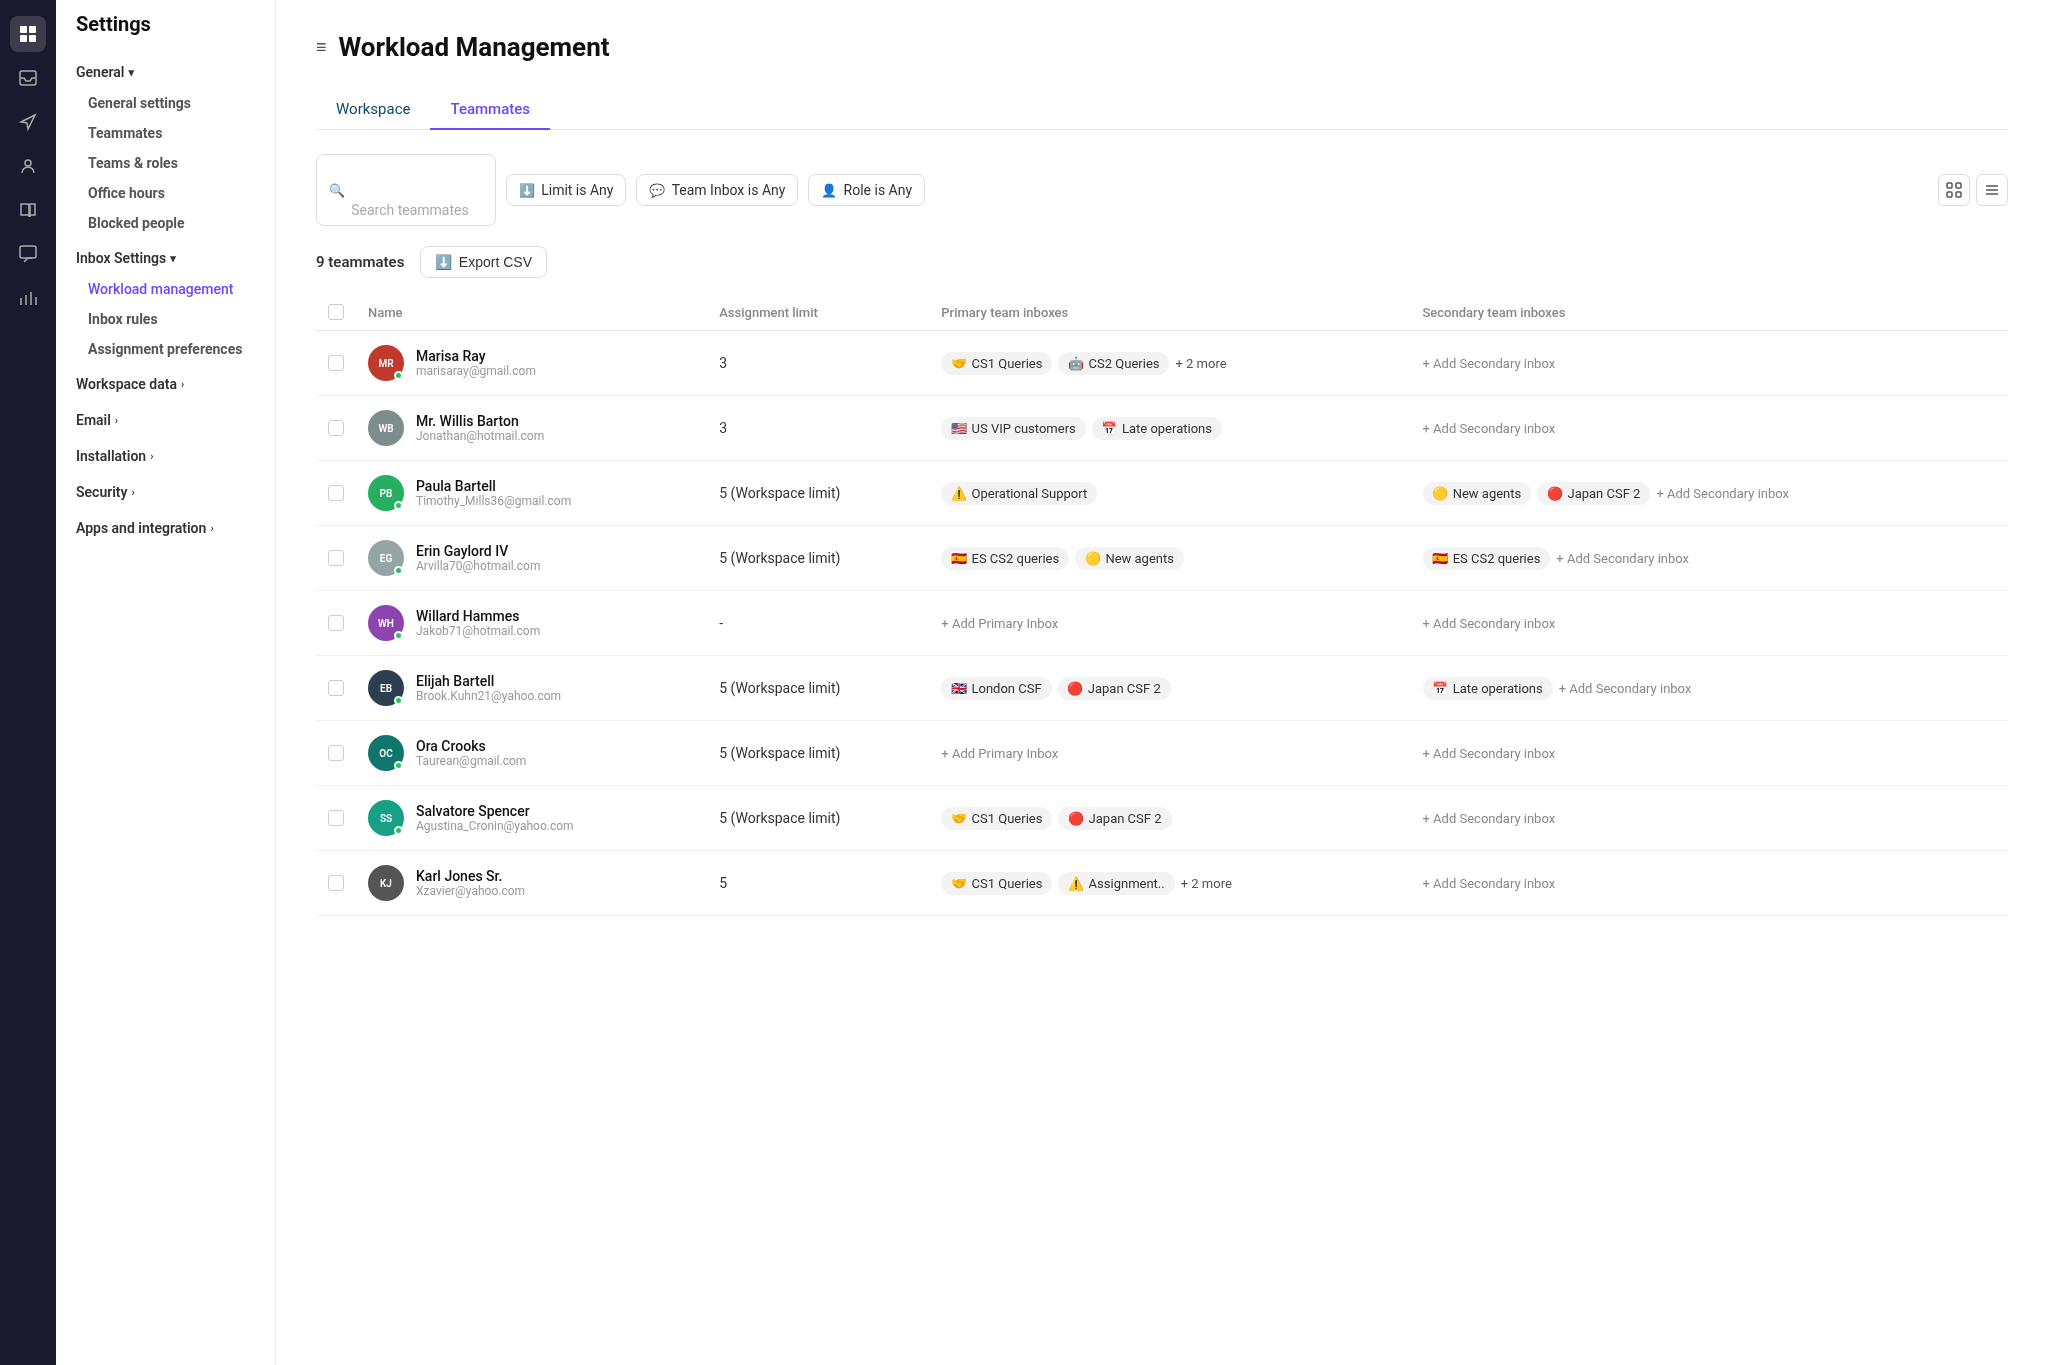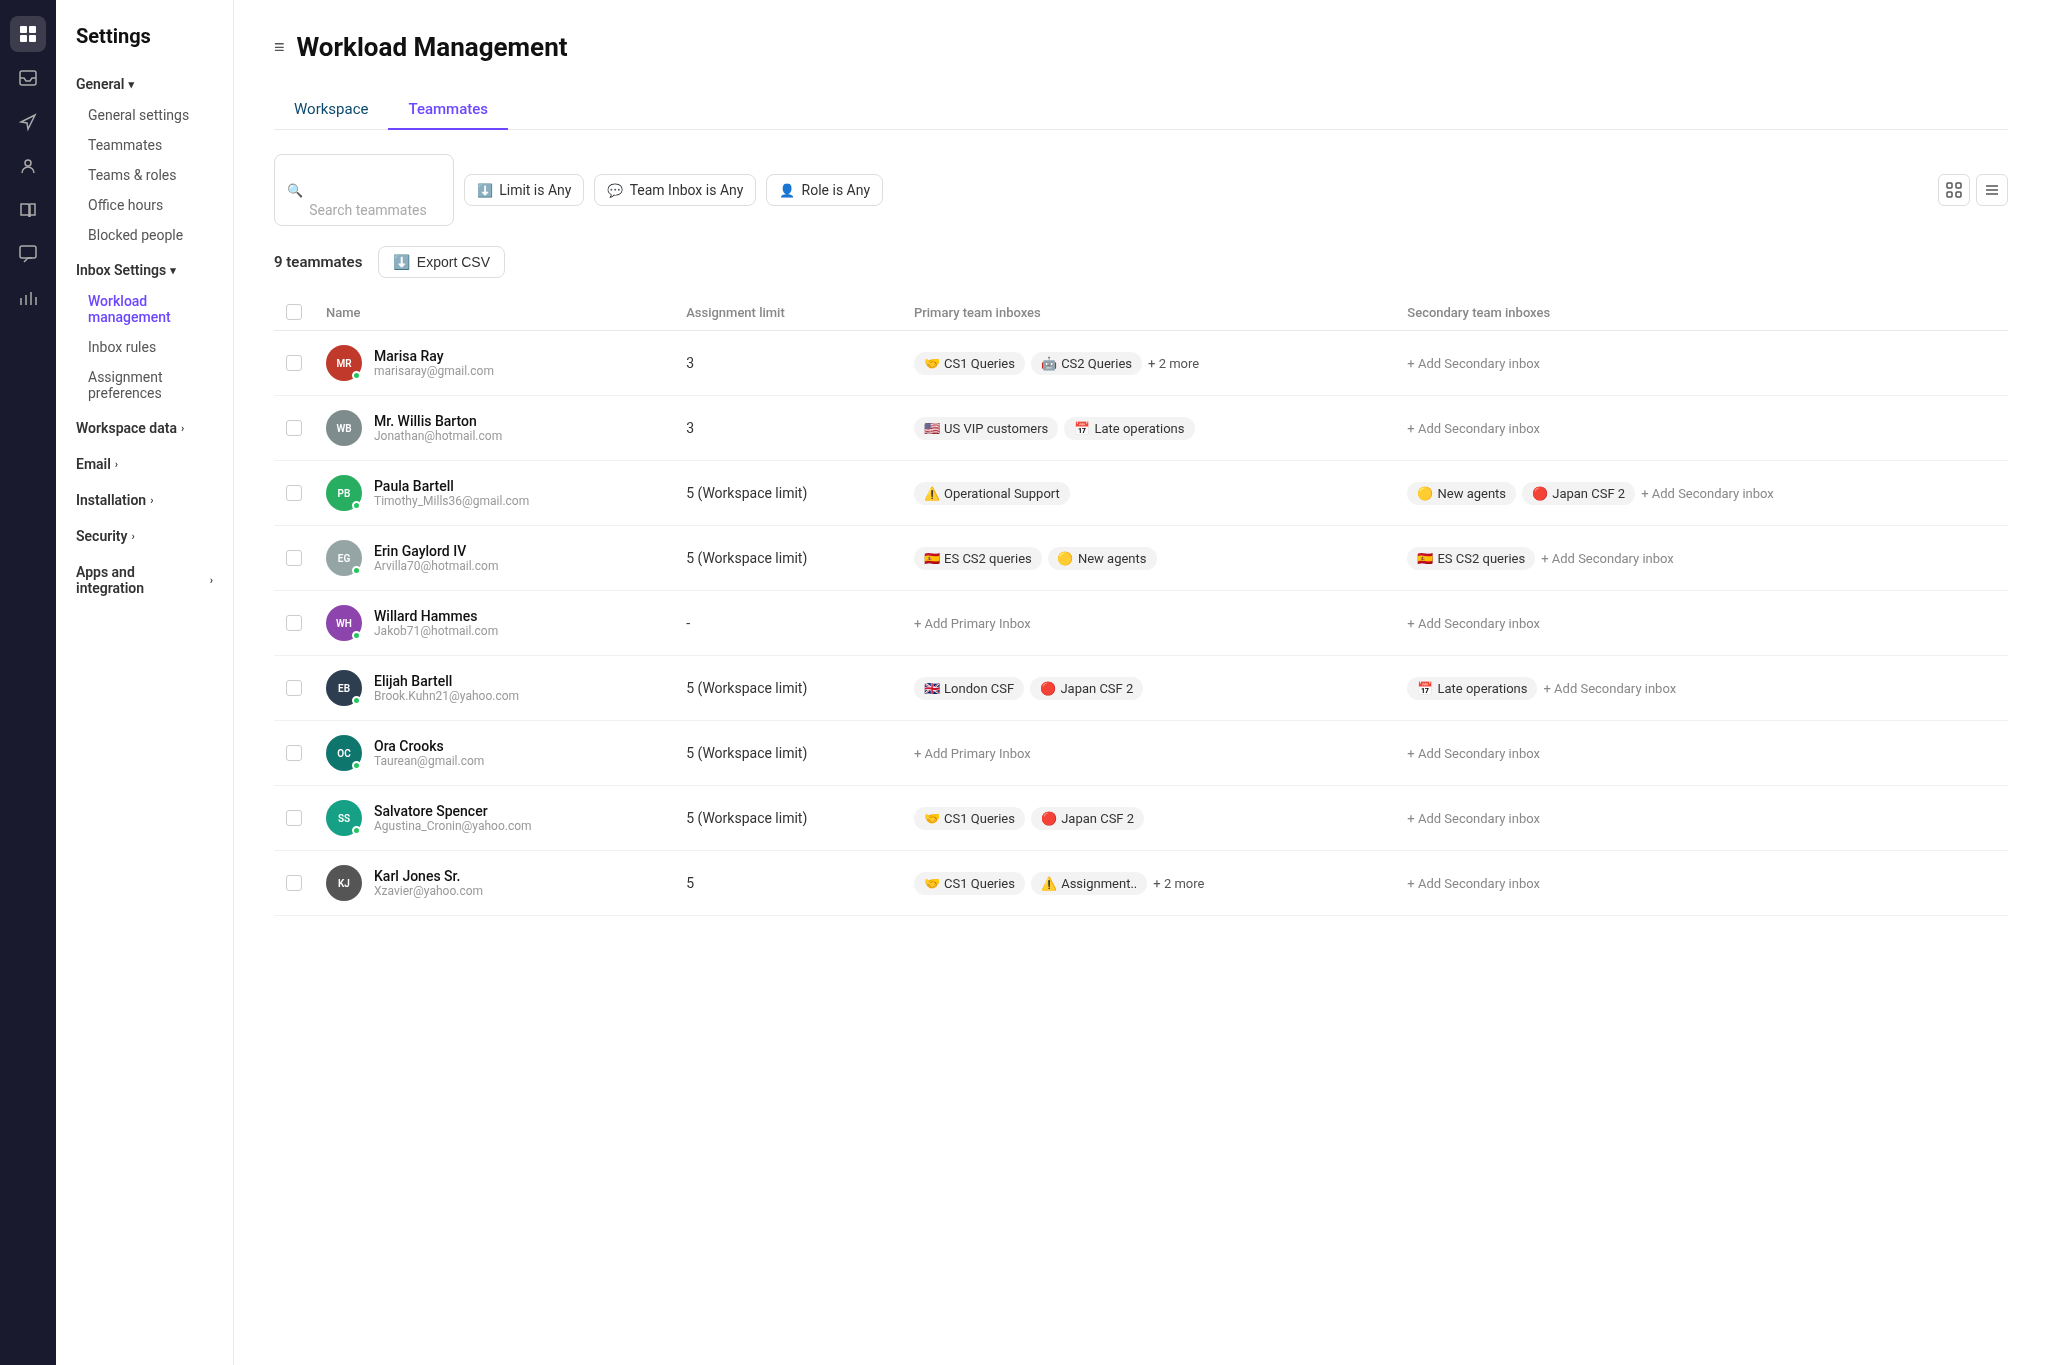--- a/index.html
+++ b/index.html
@@ -21,24 +21,24 @@
       display: flex; align-items: center; justify-content: center;
       border-radius: 8px;
       color: #aaa;
       cursor: pointer;
       font-size: 18px;
     }
     .icon-rail .rail-icon.active { background: rgba(255,255,255,0.15); color: #fff; }
 
     
     .sidebar {
-      width: 178px;
+      width: 220px;
       border-right: 1px solid #e8e8e8;
       background: #fff;
-      padding: 24px 0;
+      padding: 12px 0;
       overflow-y: auto;
       flex-shrink: 0;
     }
     .sidebar-title {
       font-size: 20px;
       font-weight: 700;
       padding: 0 20px 20px 20px;
       color: #111;
     }
     .sidebar-section {
@@ -51,20 +51,21 @@
       font-weight: 600;
       color: #333;
       cursor: pointer;
     }
     .sidebar-item {
       padding: 7px 20px 7px 32px;
       font-size: 14px;
       color: #555;
       cursor: pointer;
       border-radius: 0;
+      font-weight: bold;
     }
     .sidebar-item.active { color: #6c47ff; font-weight: 500; }
     .chevron { font-size: 11px; }
 
     
     .main {
       flex: 1;
       overflow-y: auto;
       padding: 32px 40px;
     }

